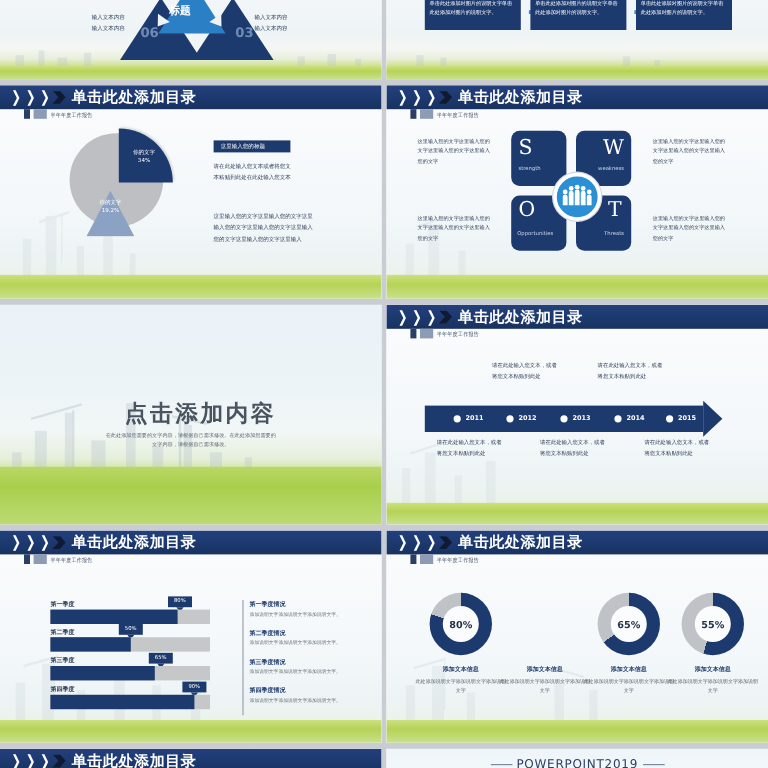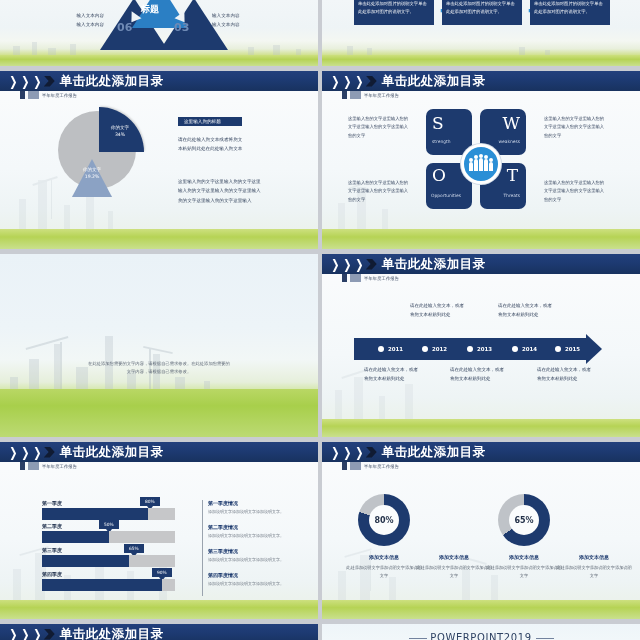--- a/index.html
+++ b/index.html
@@ -106,21 +106,21 @@
       <i style="left:93%;width:5px;height:28%"></i>
     </div>
     <div class="grassline"></div>
 
     <div class="tri-wrap">
       <div class="tri" style="left:100px;top:-2px;"></div>
       <div class="tri" style="left:160px;top:-2px;"></div>
       <div class="tri mid" style="left:132px;top:-16px;"></div>
       <div class="tritop" style="left:141px;top:3px;">标题</div>
       <div class="trinum" style="left:117px;top:21px;">06</div>
-      <div class="trinum" style="left:174px;top:21px;">03</div>
+      <div class="trinum" style="left:196px;top:21px;">03</div>
       <div class="wharrow" style="left:128px;top:14px;transform:rotate(35deg);"></div>
       <div class="wharrow" style="left:176px;top:14px;transform:rotate(-35deg);"></div>
       <div class="sidetxt" style="left:56px;top:12px;width:48px;text-align:right;white-space:pre-line;">输入文本内容
 输入文本内容</div>
       <div class="sidetxt" style="left:212px;top:12px;width:52px;white-space:pre-line;">输入文本内容
 输入文本内容</div>
     </div>
   </div>
 
   <div class="slide">
@@ -254,20 +254,21 @@
       <i style="left:48%;width:7px;height:52%"></i>
         <i style="left:55%;width:10px;height:30%"></i>
       <i style="left:64%;width:6px;height:26%"></i>
       <div class="crane" style="left:8%;bottom:62%;width:44px;height:2px;transform:rotate(-16deg);"></div>
       <div class="crane" style="left:19%;bottom:16%;width:2px;height:48%;"></div>
       <div class="crane" style="left:45%;bottom:56%;width:30px;height:1.5px;transform:rotate(12deg);"></div>
       <div class="crane" style="left:47%;bottom:12%;width:1.5px;height:46%;"></div>
     </div>
     <div class="grassline" style="height:26%;background:linear-gradient(180deg,#b9d765 0%,#a8cf4b 35%,#bcda74 100%);"></div>
 
+    <div class="sec-title" style="left:104px;top:78px;">点击添加内容</div>
     <div class="sec-sub" style="left:88px;top:106px;width:142px;">在此处添加您需要的文字内容，请根据自己需求修改。在此处添加您需要的文字内容，请根据自己需求修改。</div>
   </div>
 
   <div class="slide">
     <div class="bg plain"></div>
     <div class="city" style="bottom:8%;height:52%;opacity:.16;">
       <i style="left:4%;width:7px;height:34%"></i>
         <i style="left:10%;width:9px;height:48%"></i>
       <i style="left:18%;width:6px;height:28%"></i>
         <i style="left:26%;width:8px;height:40%"></i>
@@ -404,20 +405,25 @@
     <div class="donut" style="left:36px;top:52px;background:conic-gradient(#1d3a6e 0 80%,#bfc3c8 80% 100%);">
       <div class="dhole">
           <span class="dpct">80%</span>
         </div>
     </div>
     <div class="donut" style="left:176px;top:52px;background:conic-gradient(#1d3a6e 0 65%,#bfc3c8 65% 100%);">
       <div class="dhole">
           <span class="dpct">65%</span>
         </div>
     </div>
+    <div class="donut" style="left:246px;top:52px;background:conic-gradient(#1d3a6e 0 55%,#bfc3c8 55% 100%);">
+      <div class="dhole">
+          <span class="dpct">55%</span>
+        </div>
+    </div>
 
     <div class="dh" style="left:26px;top:112px;">添加文本信息</div>
     <div class="db" style="left:23px;top:122px;">此处添加说明文字添加说明文字添加说明文字</div>
     <div class="dh" style="left:96px;top:112px;">添加文本信息</div>
     <div class="db" style="left:93px;top:122px;">此处添加说明文字添加说明文字添加说明文字</div>
     <div class="dh" style="left:166px;top:112px;">添加文本信息</div>
     <div class="db" style="left:163px;top:122px;">此处添加说明文字添加说明文字添加说明文字</div>
     <div class="dh" style="left:236px;top:112px;">添加文本信息</div>
     <div class="db" style="left:233px;top:122px;">此处添加说明文字添加说明文字添加说明文字</div>
   </div>

